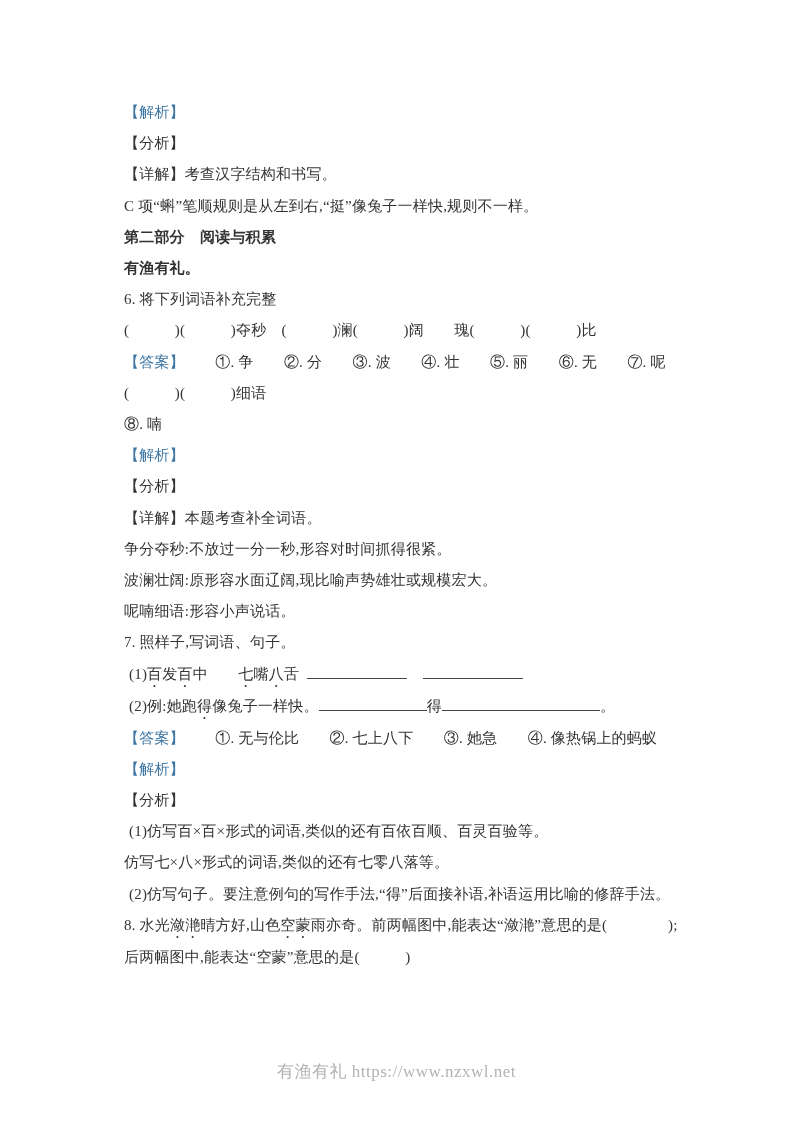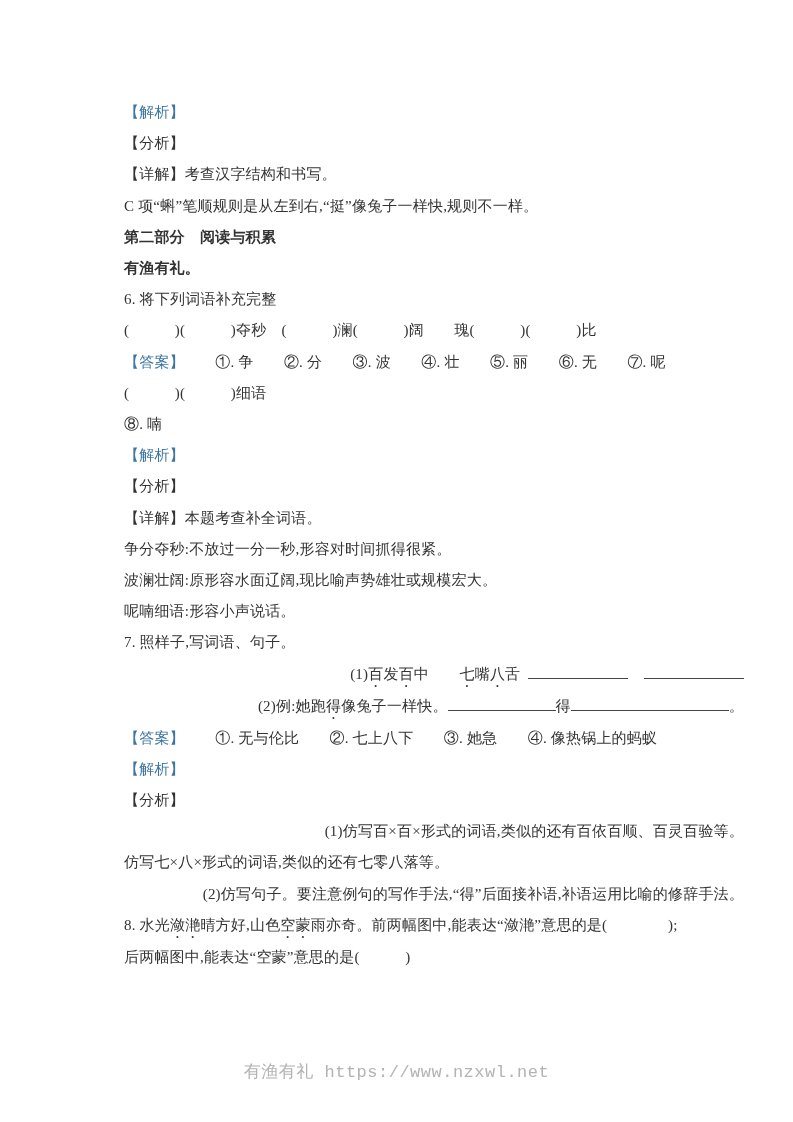--- a/index.html
+++ b/index.html
@@ -5,39 +5,39 @@
   html,body{margin:0;padding:0;}
   body{
     width:793px;height:1122px;background:#ffffff;
     font-family:"Liberation Serif","DejaVu Serif",serif;
     color:var(--ink,#333333);
     -webkit-font-smoothing:antialiased;
   }
   .page{position:relative;width:793px;height:1122px;overflow:hidden;background:#ffffff;}
   .content{position:absolute;left:116px;top:97px;width:620px;margin-left:8px;}
   .line{margin:0;font-size:15px;line-height:31.2px;white-space:pre;letter-spacing:0.2px;}
-  .line.indent{padding-left:5px;text-align:right;}
+  .line.indent{padding-left:5px;}
   .blue{color:var(--blue,#3d76a3);}
   .bold{font-weight:bold;}
   .em{
     text-emphasis:filled dot;
     text-emphasis-position:under right;
     -webkit-text-emphasis:filled dot;
     -webkit-text-emphasis-position:under;
   }
   .blank{
     display:inline-block;
     border-bottom:1px solid var(--blankline,#444444);
     height:13px;
     vertical-align:baseline;
   }
   .footer{
     position:absolute;left:0;top:1060px;width:100%;
     text-align:center;
-    font-family:Liberation Mono, monospace;
+    font-family:Liberation Serif, serif;
     font-size:17px;
     color:var(--muted,#b3b3b3);
     letter-spacing:0.5px;
   }
 </style>
 </head>
 <body>
 
 <div class="page">
   <div class="content">

